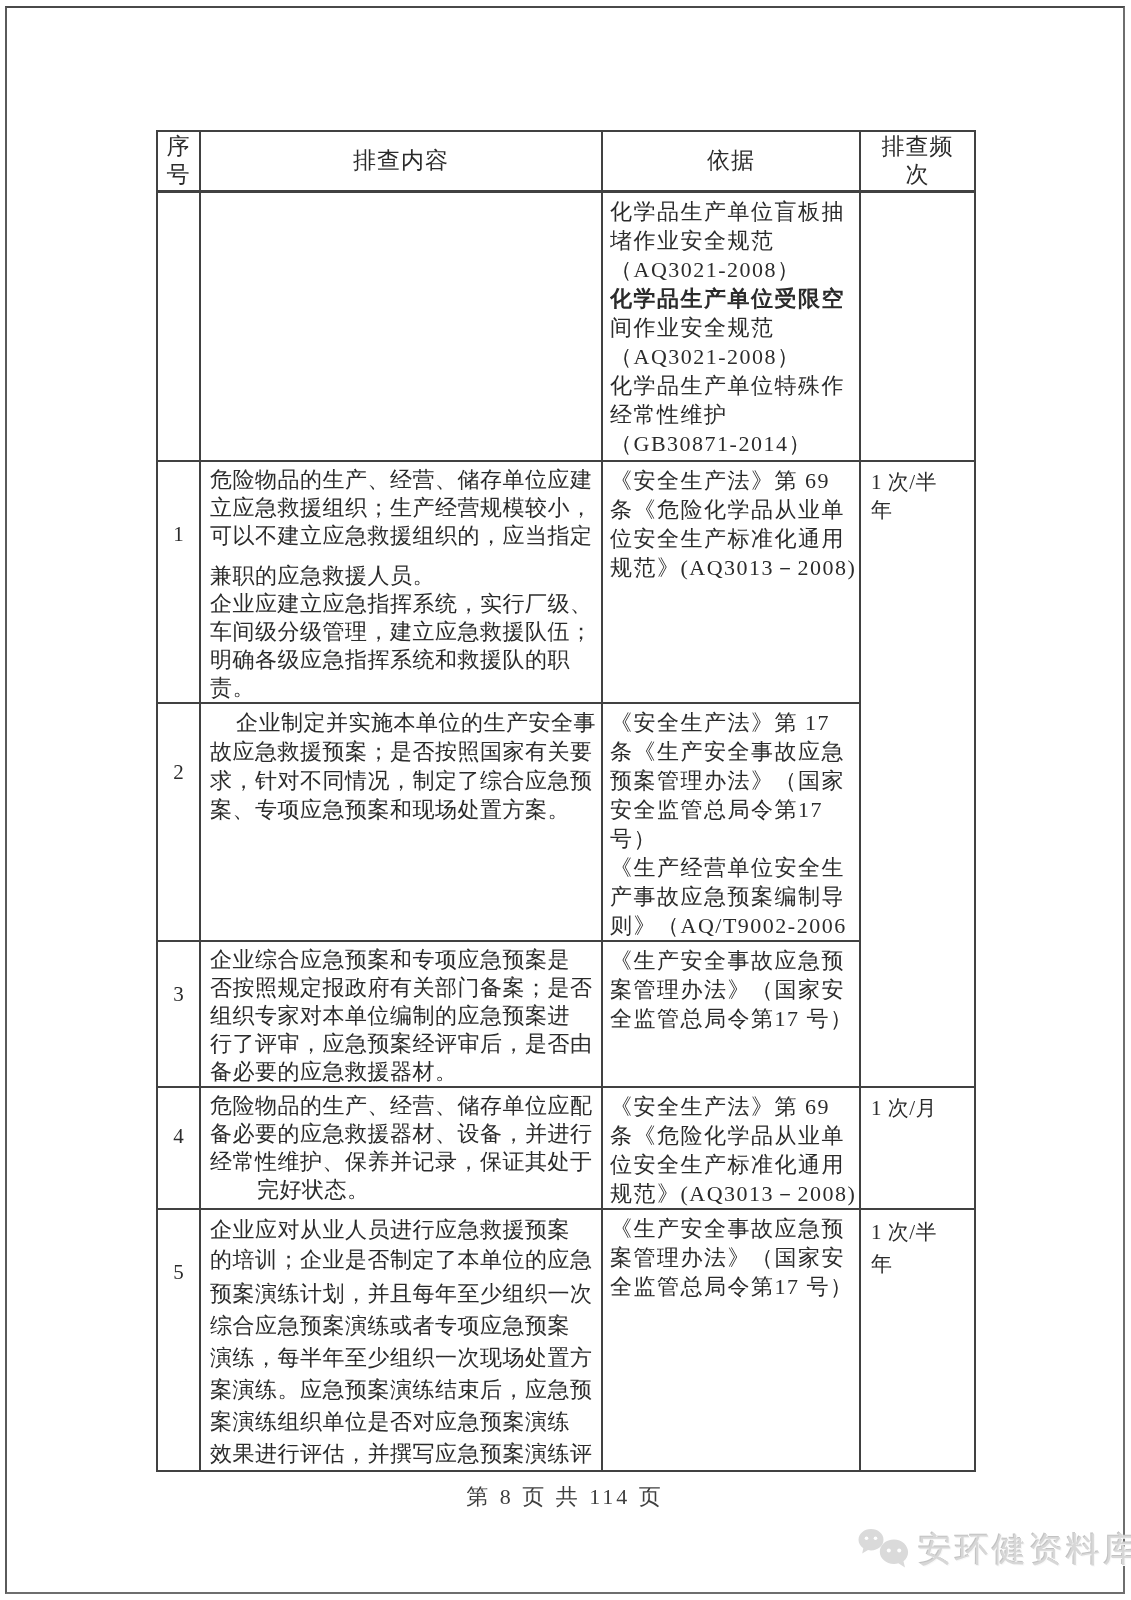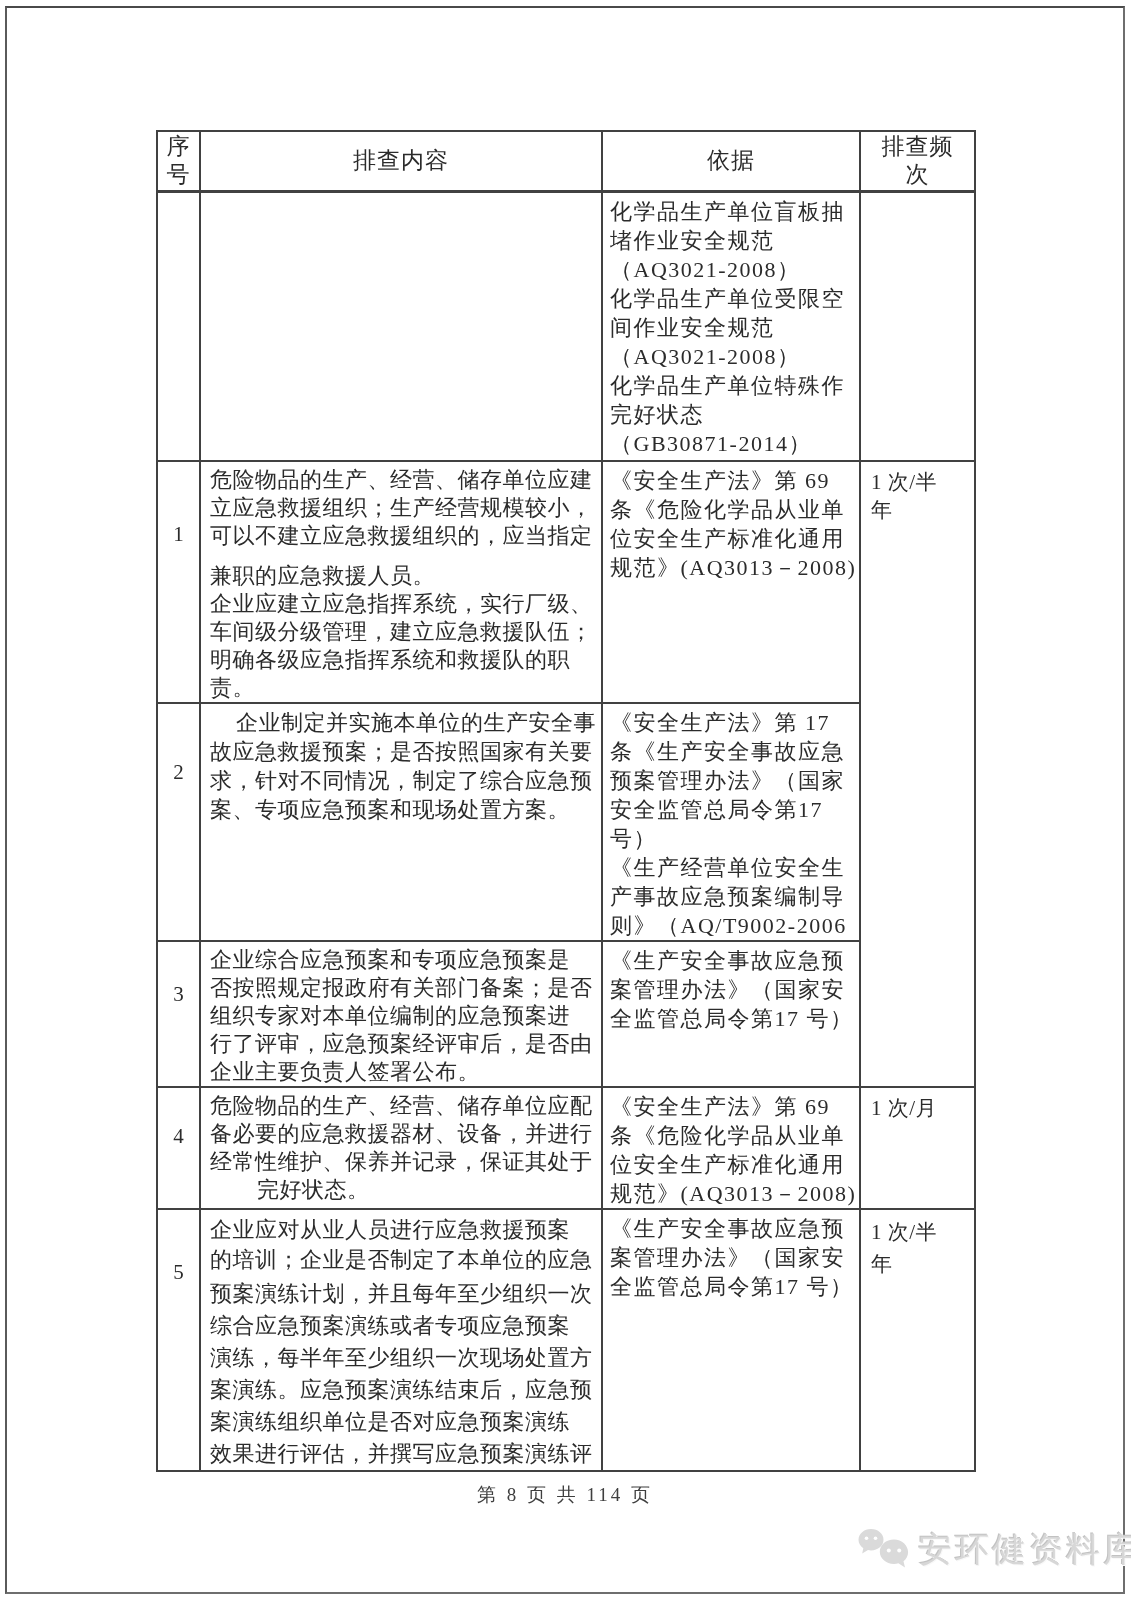--- a/index.html
+++ b/index.html
@@ -61,21 +61,21 @@
   td.freq {
     font-size: 21px;
     letter-spacing: 0.5px;
     padding: 6px 2px 0 10px;
   }
   .ln { white-space: nowrap; overflow: hidden; }
   .footer {
     position: absolute;
     left: 156px; width: 818px; top: 1482px;
     text-align: center;
-    font-size: 19px;
+    font-size: 22px;
     letter-spacing: 3px;
     color: #3f3f3f;
   }
   .watermark {
     position: absolute;
     left: 856px; top: 1526px;
     display: flex;
     align-items: center;
     gap: 6px;
   }
@@ -109,25 +109,25 @@
     </tr>
   </thead>
   <tbody>
       <tr style="height: 270px;">
         <td class="num" style="padding-top: 0px;"></td>
         <td class="content"></td>
         <td class="basis">
           <div class="ln" style="line-height: 29px;">化学品生产单位盲板抽</div>
           <div class="ln" style="line-height: 29px;">堵作业安全规范</div>
           <div class="ln" style="line-height: 29px;">（AQ3021-2008）</div>
-          <div class="ln" style="line-height: 29px;">化学品生产单位受限空</div>
+          <div class="ln" style="line-height: 29px; font-weight: bold;">化学品生产单位受限空</div>
           <div class="ln" style="line-height: 29px;">间作业安全规范</div>
           <div class="ln" style="line-height: 29px;">（AQ3021-2008）</div>
           <div class="ln" style="line-height: 29px;">化学品生产单位特殊作</div>
-          <div class="ln" style="line-height: 29px;">完好状态</div>
+          <div class="ln" style="line-height: 29px;">经常性维护</div>
           <div class="ln" style="line-height: 29px;">（GB30871-2014）</div>
         </td>
         <td class="freq" rowspan="1"></td>
       </tr>
       <tr style="height: 225px;">
         <td class="num" style="padding-top: 60px;">1</td>
         <td class="content">
           <div class="ln" style="line-height: 28px;">危险物品的生产、经营、储存单位应建</div>
           <div class="ln" style="line-height: 28px;">立应急救援组织；生产经营规模较小，</div>
           <div class="ln" style="line-height: 28px;">可以不建立应急救援组织的，应当指定</div>
@@ -167,21 +167,21 @@
           <div class="ln" style="line-height: 29px;">则》（AQ/T9002-2006</div>
         </td>
       </tr>
       <tr style="height: 144px;">
         <td class="num" style="padding-top: 40px;">3</td>
         <td class="content">
           <div class="ln" style="line-height: 28px;">企业综合应急预案和专项应急预案是</div>
           <div class="ln" style="line-height: 28px;">否按照规定报政府有关部门备案；是否</div>
           <div class="ln" style="line-height: 28px;">组织专家对本单位编制的应急预案进</div>
           <div class="ln" style="line-height: 28px;">行了评审，应急预案经评审后，是否由</div>
-          <div class="ln" style="line-height: 28px;">企业主要负责人签署公布。</div>
+          <div class="ln" style="line-height: 28px;">备必要的应急救援器材。</div>
         </td>
         <td class="basis">
           <div class="ln" style="line-height: 29px;">《生产安全事故应急预</div>
           <div class="ln" style="line-height: 29px;">案管理办法》（国家安</div>
           <div class="ln" style="line-height: 29px;">全监管总局令第17 号）</div>
         </td>
       </tr>
       <tr style="height: 120px;">
         <td class="num" style="padding-top: 36px;">4</td>
         <td class="content">

